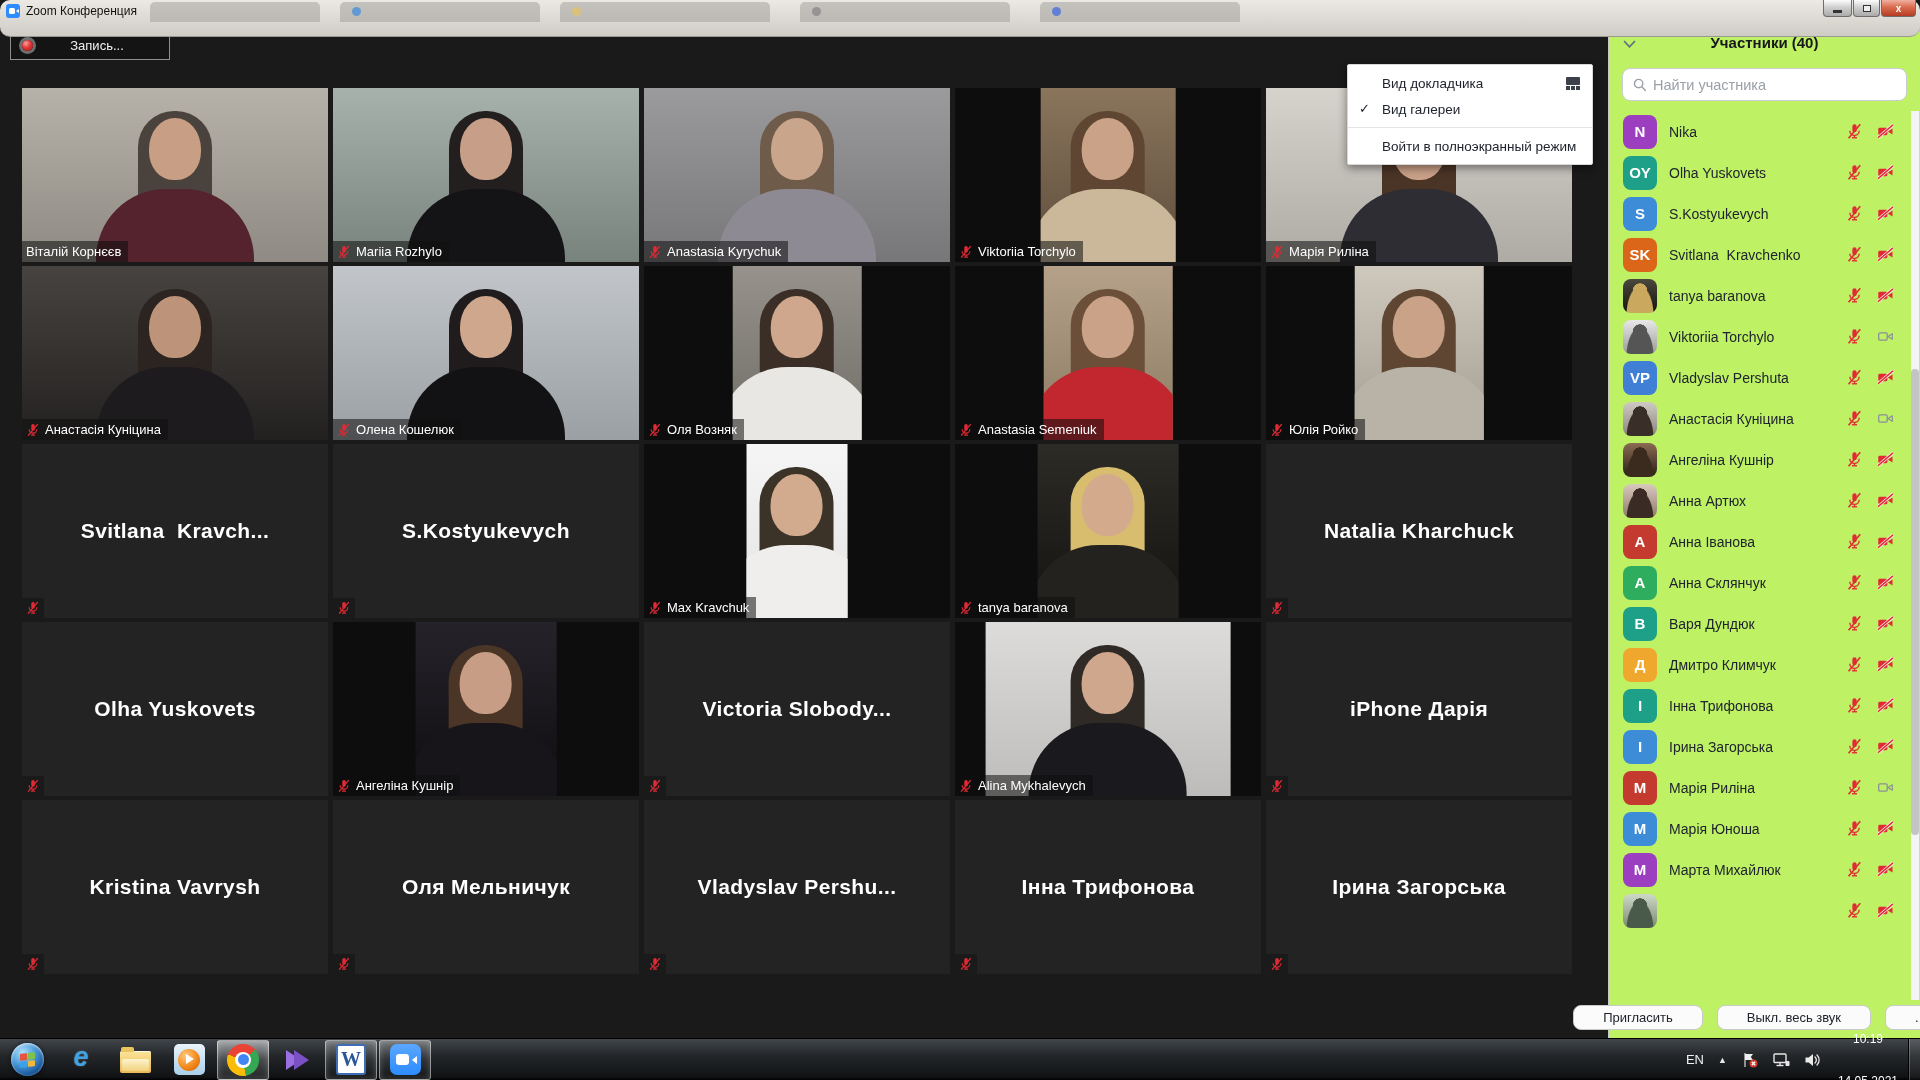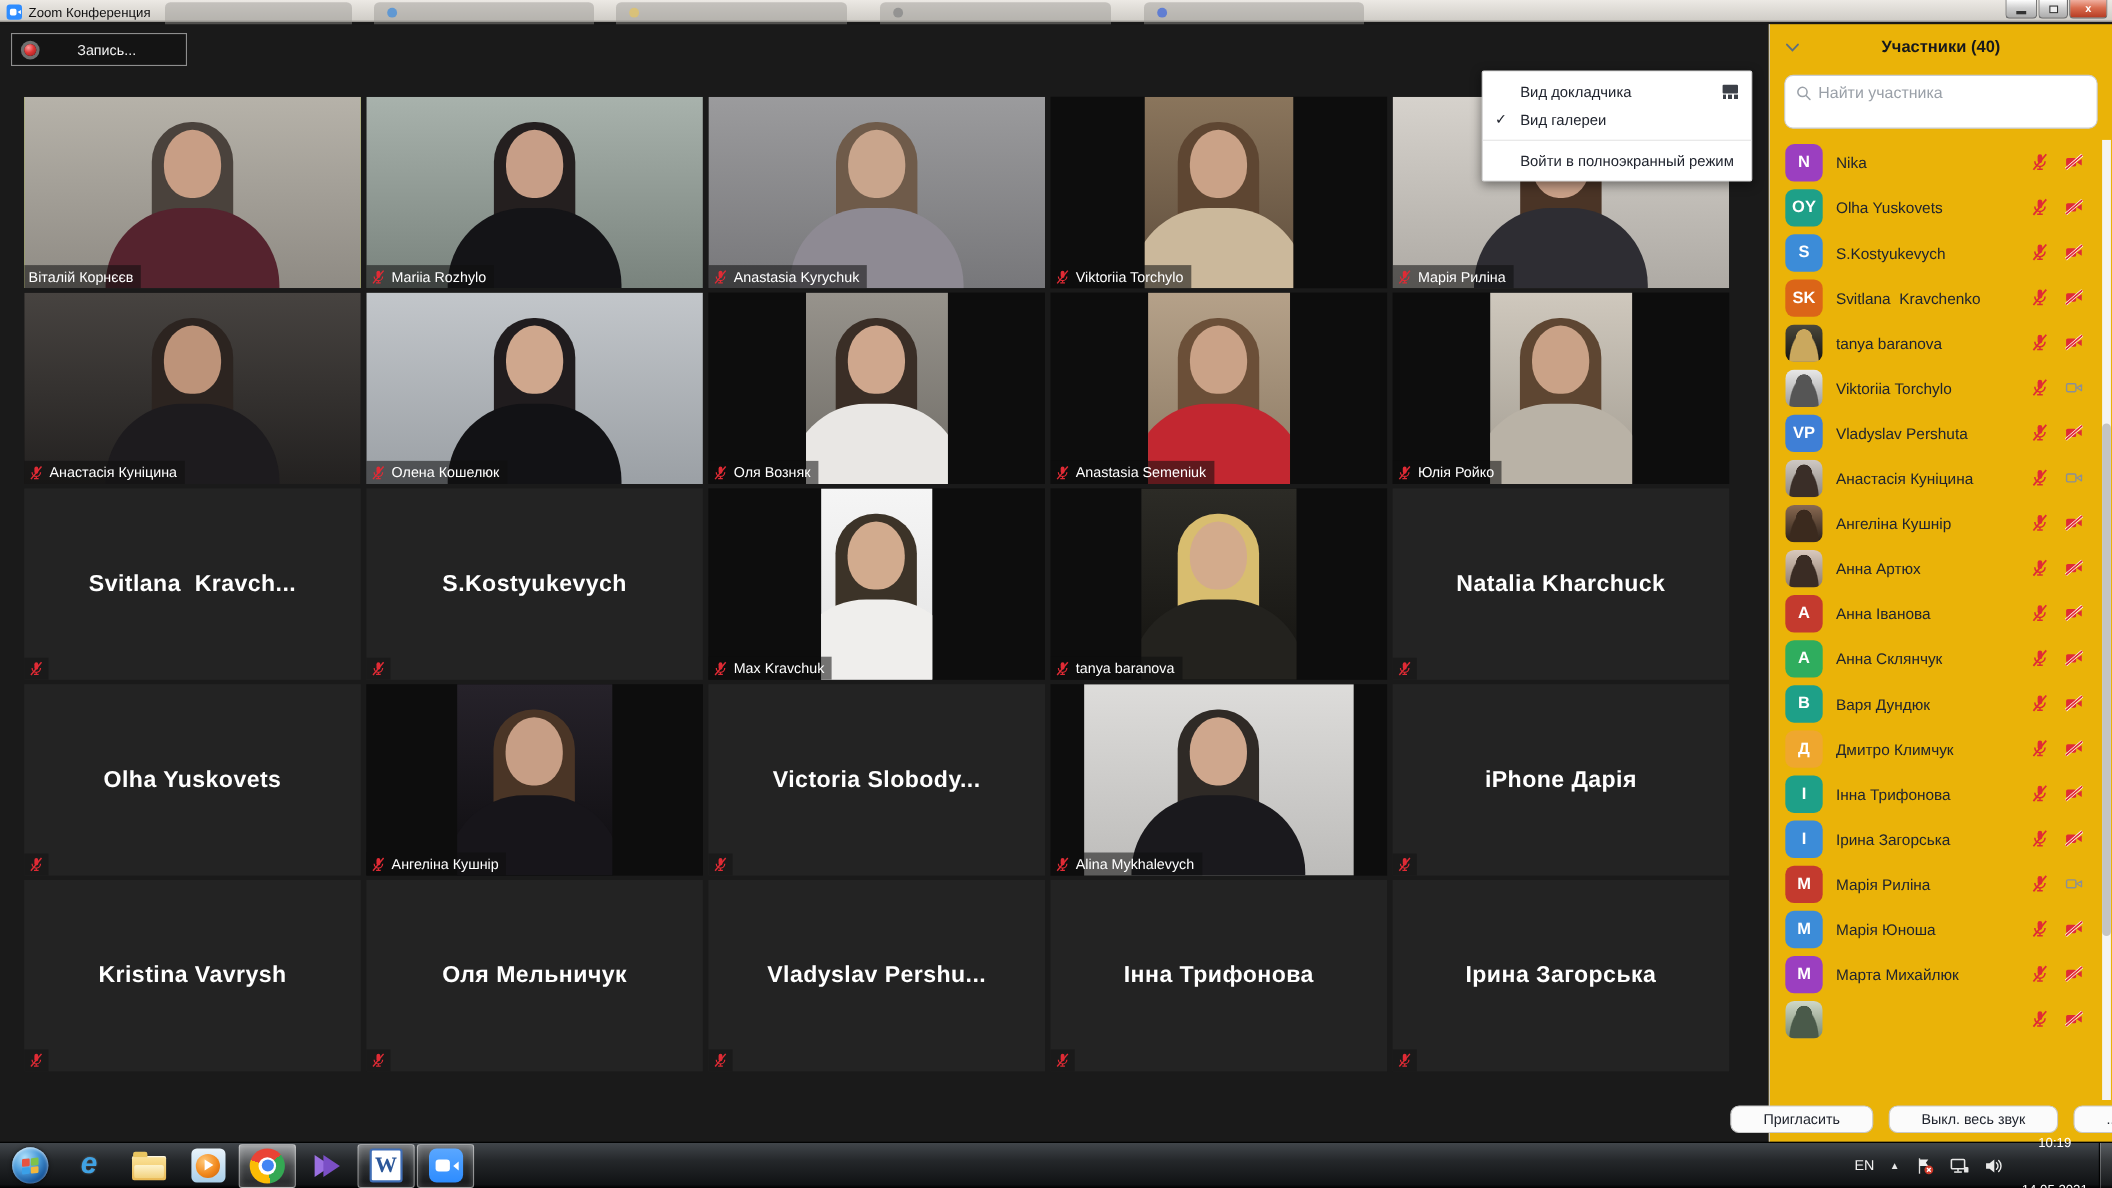--- a/index.html
+++ b/index.html
@@ -1,40 +1,40 @@
 <!DOCTYPE html>
 <html><head>
 <meta charset="utf-8">
 <style>
   * { margin:0; padding:0; box-sizing:border-box; }
   html,body { width:1920px; height:1080px; overflow:hidden; font-family:"Liberation Sans",sans-serif; background:#191919; }
 
   
-  .titlebar { position:absolute; top:0; left:0; width:1920px; height:20px;
-    background:linear-gradient(#ece9e4,#cfccc6); border-bottom:1px solid #9a9792; z-index:60; }
+  .titlebar { position:absolute; top:0; left:0; width:1920px; height:37px;
+    background:linear-gradient(#ece9e4,#cfccc6); border-bottom:1px solid #9a9792; z-index:60;border-radius:10px; }
   .titlebar .tb-left { position:absolute; left:6px; top:0; height:22px; display:flex; align-items:center; gap:6px; }
   .zoom-mini { width:14px; height:14px; border-radius:3px; background:#2d8cff; position:relative; }
   .zoom-mini::before { content:""; position:absolute; left:2.5px; top:4px; width:6px; height:6px; border-radius:1.5px; background:#fff; }
   .zoom-mini::after { content:""; position:absolute; right:1.5px; top:4.5px; border-top:2.5px solid transparent; border-bottom:2.5px solid transparent; border-right:3.5px solid #fff; }
   .tb-title { font-size:12px; color:#111; white-space:pre; }
   .ghost-tab { position:absolute; top:2px; height:20px; border-radius:5px 5px 0 0; background:rgba(150,148,144,.45); }
   .ghost-dot { position:absolute; top:7px; width:9px; height:9px; border-radius:50%; opacity:.8; }
   .win-controls { position:absolute; right:4px; top:0; display:flex; z-index:61; }
   .wc-btn { height:17px; border:1px solid #6d6d6d; border-top:none; border-radius:0 0 4px 4px; margin-left:1px;
     background:linear-gradient(#fdfdfd,#cfcfcf 45%,#ababab); display:flex; align-items:center; justify-content:center;
     color:#333; font-size:10px; font-weight:bold; }
   .wc-min { width:29px; } .wc-restore { width:27px; }
   .wc-close { width:35px; background:linear-gradient(#f0b0a0,#d96c4f 45%,#b53b22); color:#fff; }
   .wc-min i { display:block; width:9px; height:3px; background:#333; margin-top:7px; }
   .wc-restore i { display:block; width:8px; height:7px; border:1.5px solid #333; background:#eee; }
 
   
   .app { position:absolute; top:22px; left:0; width:1920px; height:1016px; }
   .stage { position:absolute; left:0; top:0; width:1608px; height:1016px; background:#1a1a1a; }
-  .panel { position:absolute; right:0; top:0; width:312px; height:1016px; background:#eab308; border-left:1px solid #c9c9c9; display:flex; flex-direction:column; }
+  .panel { position:absolute; right:0; top:0; width:312px; height:1016px; background:#bef264; border-left:1px solid #c9c9c9; display:flex; flex-direction:column; }
 
   
   .record { position:absolute; left:10px; top:8px; width:160px; height:30px; background:#141414;
     border:1px solid #8e8e8e; display:flex; align-items:center; z-index:5; }
   .rec-dot { width:11px; height:11px; border-radius:50%; margin-left:11px;
     background:radial-gradient(circle at 35% 30%, #ff9d9d, #e03636 45%, #901c1c);
     box-shadow:0 0 0 3px #6f6f6f; }
   .rec-label { flex:1; text-align:center; color:#f2f2f2; font-size:13px; padding-right:8px; white-space:pre; }
 
   
@@ -66,21 +66,21 @@
   .menu-item .check { position:absolute; left:11px; top:5px; font-size:13px; color:#20242e; }
   .menu-item .right-ico { margin-left:auto; display:block; }
   .menu-sep { height:1px; background:#e4e4e4; margin:5px 0; }
   .mi-label { white-space:pre; }
 
   
   .panel-header { position:relative; height:40px; display:flex; align-items:center; justify-content:center;
     font-size:15px; font-weight:bold; color:#16181d; }
   .panel-header .chev { position:absolute; left:14px; top:13px; }
   .search-wrap { padding:6px 13px 10px 13px; }
-  .search-box { position:relative; height:49px; border:1px solid #c9ccd2; border-radius:8px; background:#fff; }
+  .search-box { position:relative; height:33px; border:1px solid #c9ccd2; border-radius:8px; background:#fff; }
   .search-box svg { position:absolute; left:9px; top:8px; }
   .search-box input { position:absolute; left:30px; top:0; width:230px; height:31px; border:none; outline:none;
     font-size:14.5px; color:#333; background:transparent; font-family:"Liberation Sans",sans-serif; }
   .search-box input::placeholder { color:#9aa0a8; }
   .plist { position:relative; flex:1; overflow:hidden; }
   .prow { height:41px; display:flex; align-items:center; padding:0 26px 0 14px; }
   .avatar { width:34px; height:34px; border-radius:8px; flex:0 0 34px; display:flex; align-items:center; justify-content:center;
     color:#fff; font-weight:bold; font-size:15px; overflow:hidden; }
   .pname { margin-left:12px; font-size:14px; color:#20242e; white-space:pre; }
   .row-icons { margin-left:auto; display:flex; align-items:center; gap:14px; }

